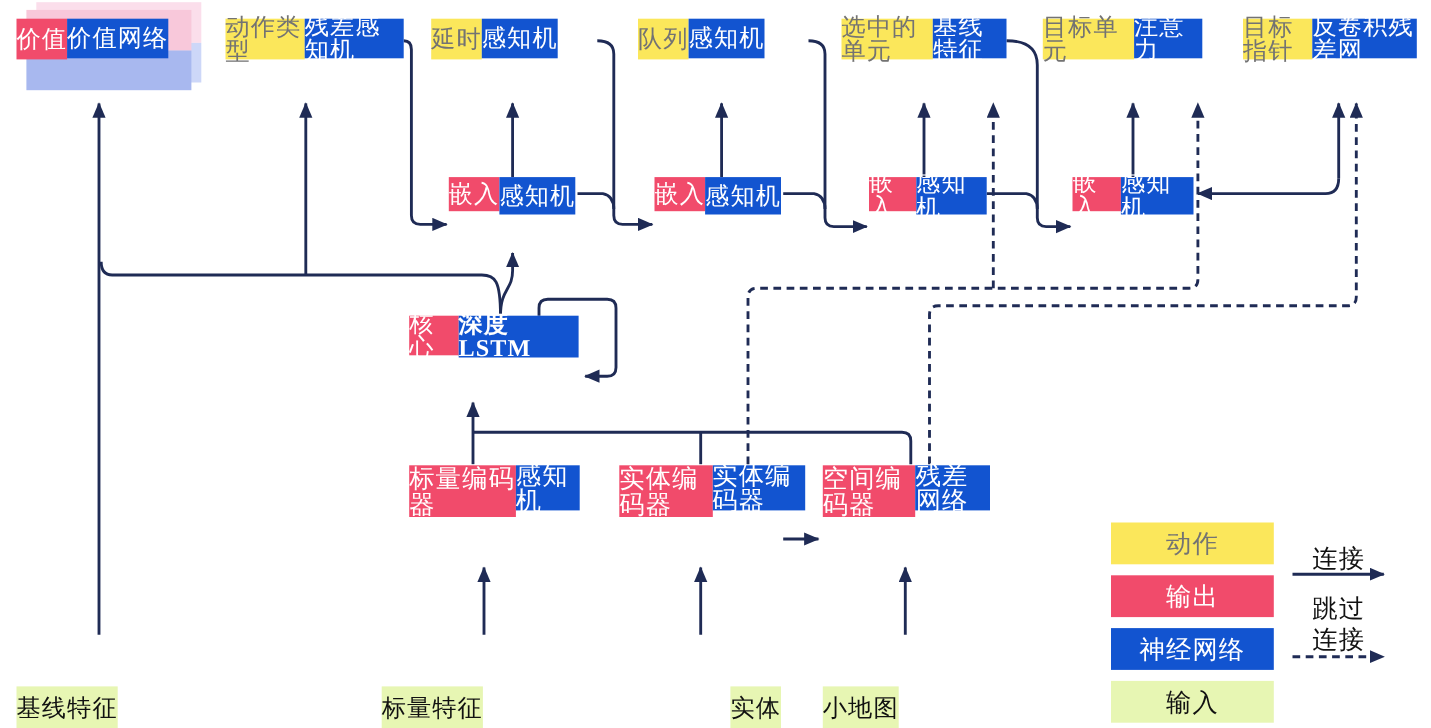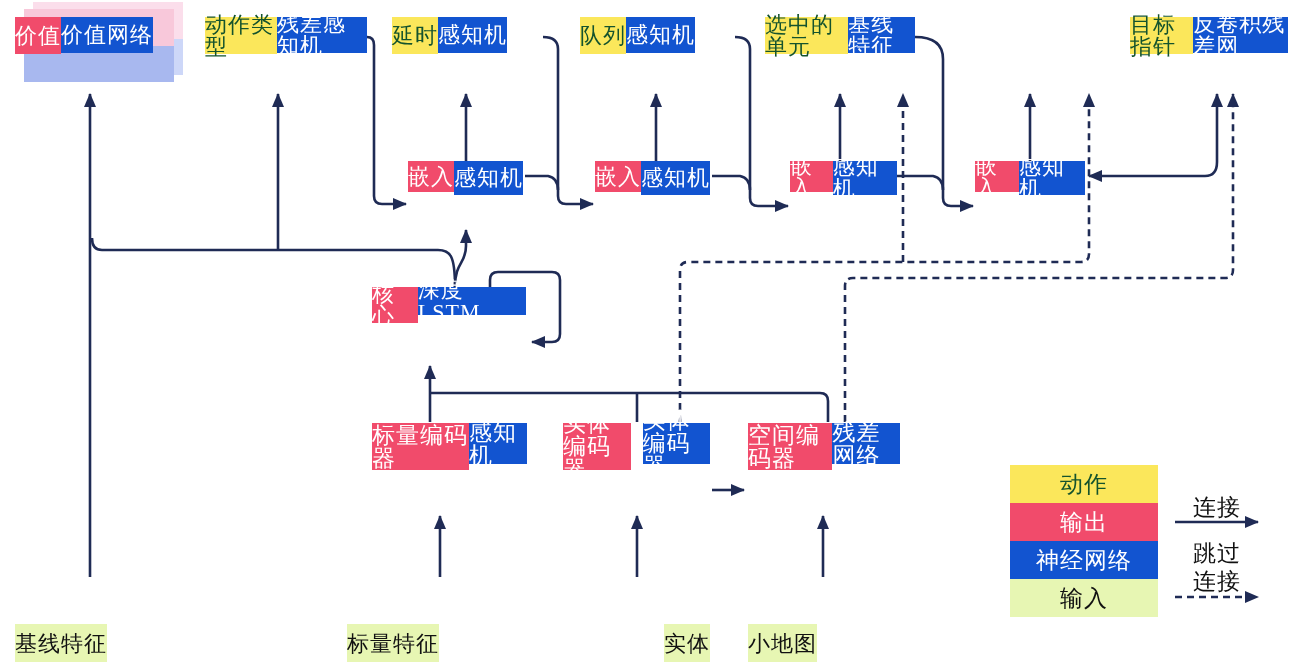--- a/index.html
+++ b/index.html
@@ -1,43 +1,43 @@
 <!DOCTYPE html>
 <html style="--action_yellow: #fbe75b; --output_red: #f14b6b; --network_blue: #1254d0; --input_green: #e7f6b3; --line_navy: #1f2b55; --stack_pink: #f8c8da; --stack_pink_light: #fbdeeb; --stack_blue: #a8b8ef; --stack_blue_light: #cdd7f8;"><head>
 <meta charset="utf-8">
 <style>
   html,body{margin:0;padding:0;background:#ffffff;}
   #stage{position:relative;width:1301px;height:662px;background:#fff;overflow:hidden;
          font-family:"Liberation Serif","DejaVu Serif",serif;}
   svg.wires{position:absolute;left:0;top:0;z-index:1;}
   .node{position:absolute;z-index:2;display:flex;flex-direction:row;}
   .seg{display:flex;align-items:center;justify-content:center;letter-spacing:1px;line-height:1;}
-  .seg.act{background:var(--action_yellow);color:#14532d;}
+  .seg.act{background:var(--action_yellow);color:#737373;}
   .seg.out{background:var(--output_red);color:#fff;}
   .seg.net{background:var(--network_blue);color:#fff;}
   .seg.inp{background:var(--input_green);color:#111;}
   .toprow .seg{font-size:22px;}
   .toprow .act,.toprow .out{height:37px;}
   .toprow .net{height:36px;}
   .emb .out{height:31px;font-size:22px;}
   .emb .net{height:34px;font-size:22px;}
   .core .out{height:36px;font-size:22px;}
-  .core .net{height:28px;font-size:22px;}
+  .core .net{height:38px;font-size:22px;font-weight:bold;}
   .enc .out{height:47px;font-size:23px;}
   .enc .net{height:41px;font-size:23px;}
   .input-node .inp{height:40px;font-size:22px;margin-top:47px;}
   .sheet{position:absolute;width:150px;height:73px;z-index:0;}
   .sheet .half{height:37px;}
   .sheet .half+.half{height:36px;}
   .sheet1 .half:first-child{background:var(--stack_pink);}
   .sheet1 .half+.half{background:var(--stack_blue);}
   .sheet2 .half:first-child{background:var(--stack_pink_light);}
   .sheet2 .half+.half{background:var(--stack_blue_light);}
   .legend{position:absolute;left:1010px;top:465px;width:148px;z-index:2;display:flex;flex-direction:column;}
-  .legend .seg{height:38px;font-size:23px;}
+  .legend .seg{height:38px;font-size:23px;margin-top:10px;}
   .legend-label{position:absolute;z-index:2;width:90px;text-align:center;font-size:23px;color:#111;letter-spacing:1px;}
 </style>
 </head>
 <body>
 
 <div id="stage">
 
   <svg class="wires" width="1301" height="662" viewBox="0 0 1301 662">
     <defs>
       <marker id="ah" markerUnits="userSpaceOnUse" markerWidth="16" markerHeight="14" refX="13" refY="6" orient="auto">
@@ -119,20 +119,24 @@
     <div class="seg net">感知机</div>
   </div>
   <div class="node toprow" style="left:580px;top:17px;width:155px;">
     <div class="seg act">队列</div>
     <div class="seg net">感知机</div>
   </div>
   <div class="node toprow" style="left:765px;top:17px;width:150px;">
     <div class="seg act">选中的单元</div>
     <div class="seg net">基线特征</div>
   </div>
+  <div class="node toprow" style="left:948px;top:17px;width:145px;">
+    <div class="seg act">目标单元</div>
+    <div class="seg net">注意力</div>
+  </div>
   <div class="node toprow" style="left:1130px;top:17px;width:158px;">
     <div class="seg act">目标指针</div>
     <div class="seg net">反卷积残差网</div>
   </div>
 
   <div class="node emb" style="left:408px;top:161px;width:117px;">
     <div class="seg out">嵌入</div>
     <div class="seg net">感知机</div>
   </div>
   <div class="node emb" style="left:595px;top:161px;width:117px;">
@@ -150,21 +154,21 @@
 
   <div class="node core" style="left:372px;top:287px;width:154px;">
     <div class="seg out">核心</div>
     <div class="seg net">深度LSTM</div>
   </div>
 
   <div class="node enc" style="left:372px;top:423px;width:155px;">
     <div class="seg out">标量编码器</div>
     <div class="seg net">感知机</div>
   </div>
-  <div class="node enc" style="left:563px;top:423px;width:147px;gap:12px;">
+  <div class="node enc" style="left:563px;top:423px;width:169px;">
     <div class="seg out">实体编码器</div>
     <div class="seg net">实体编码器</div>
   </div>
   <div class="node enc" style="left:748px;top:423px;width:152px;">
     <div class="seg out">空间编码器</div>
     <div class="seg net">残差网络</div>
   </div>
 
   <div class="node input-node" style="left:15px;top:577px;width:142px;">
     <div class="seg inp">基线特征</div>

